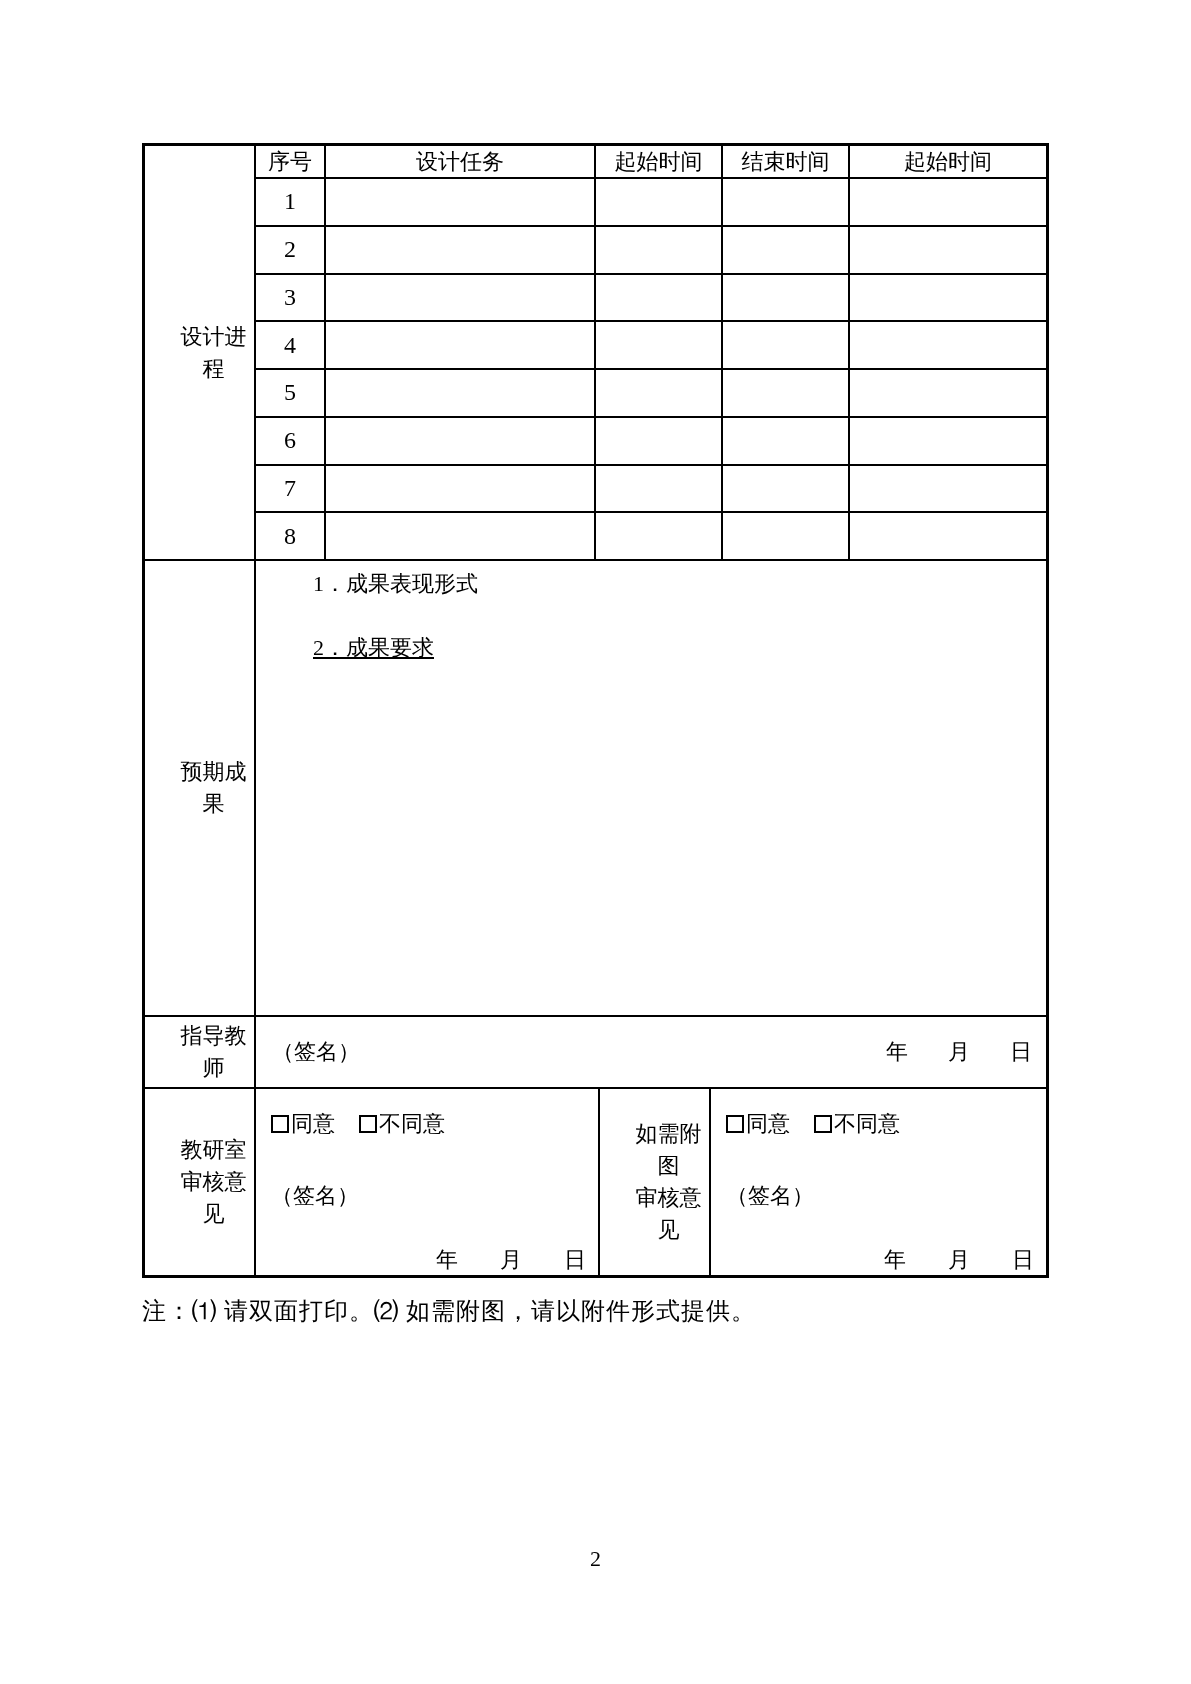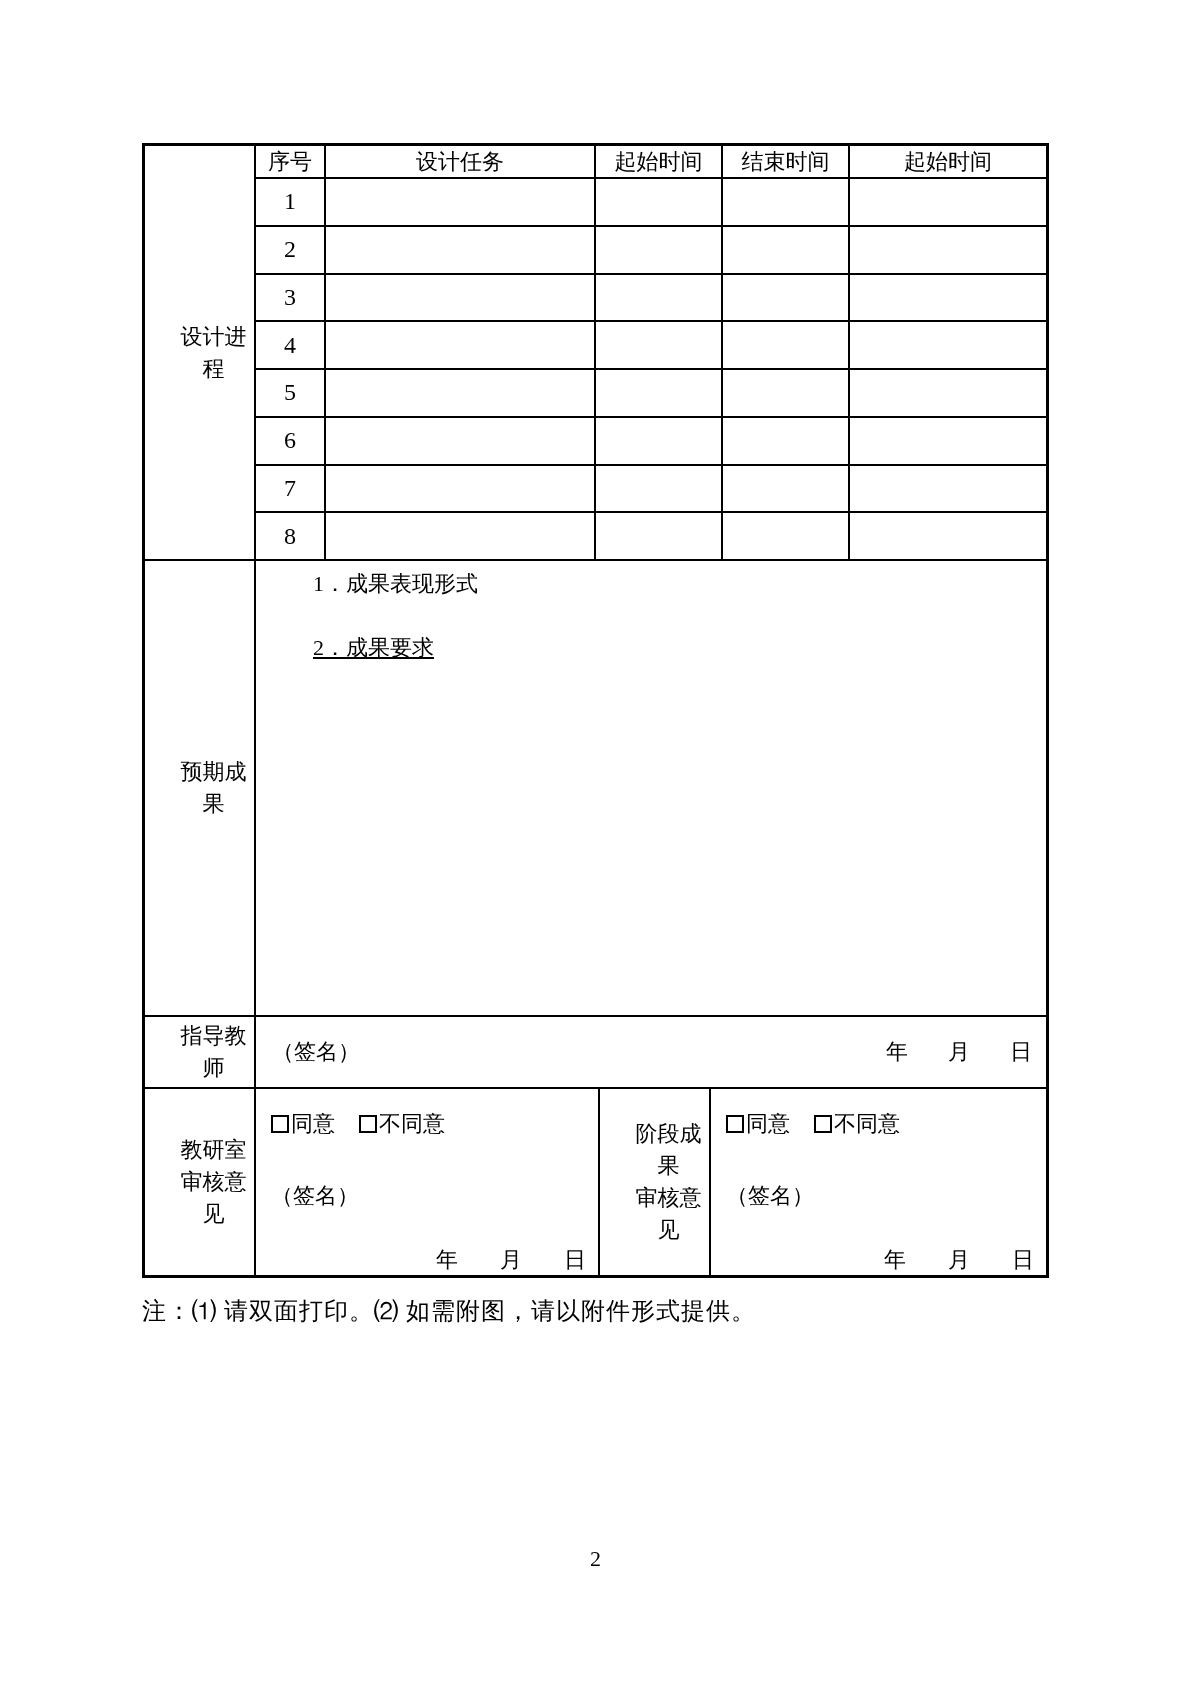--- a/index.html
+++ b/index.html
@@ -225,21 +225,21 @@
         </div>
         <div class="sig-row">（签名）</div>
         <div class="date-group d-date">
           <span>年</span>
           <span>月</span>
           <span>日</span>
         </div>
       </div>
 
       <div class="label-col d-label-2">
-        <div>阶段成果</div>
+        <div>如需附图</div>
         <div>审核意见</div>
       </div>
 
       <div class="d-content d-content-2">
         <div class="check-row">
           <span class="check-item">
             <span class="cb"></span>
             <span>同意</span>
           </span>
           <span class="check-item">

